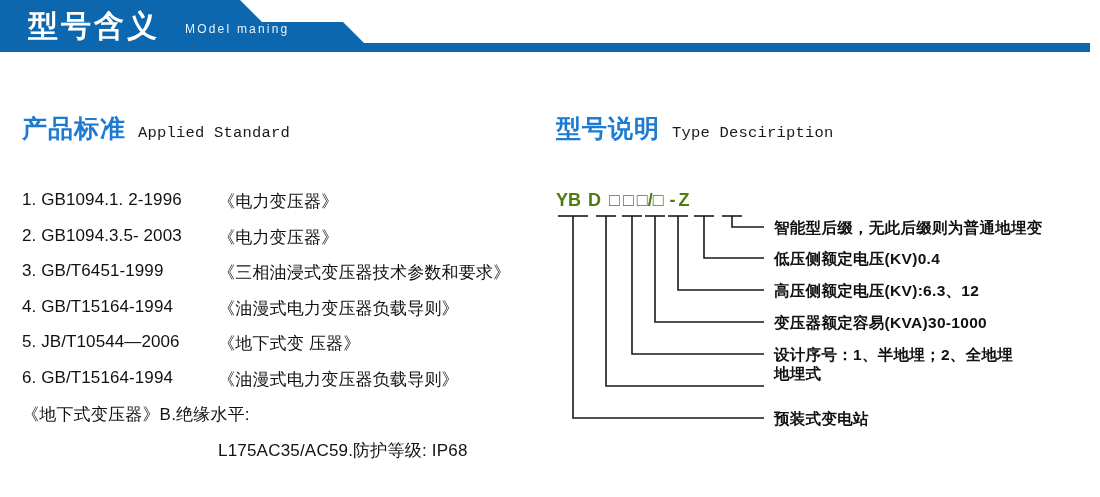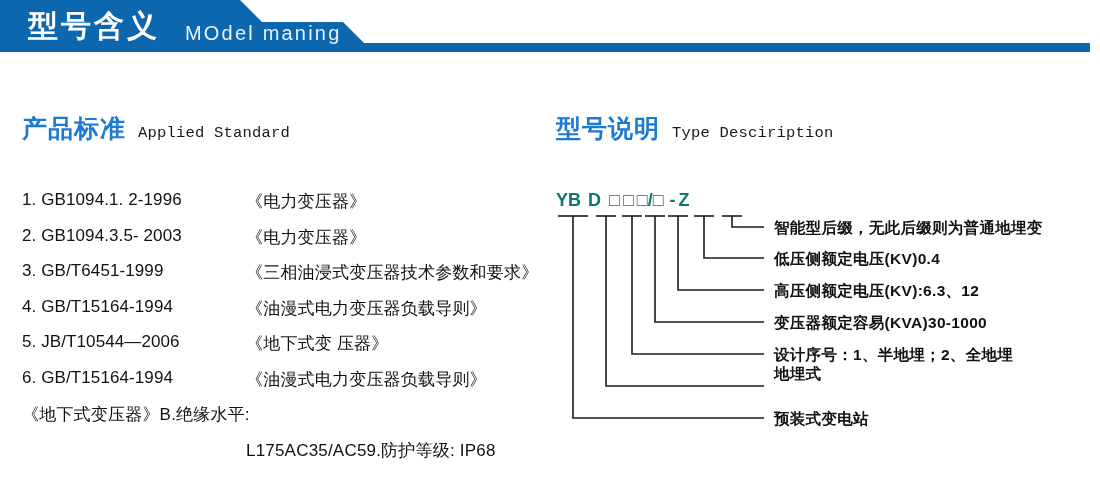--- a/index.html
+++ b/index.html
@@ -15,52 +15,52 @@
   #banner{position:absolute;left:0;top:0;width:904px;height:58px;}
   .banner-shape{position:absolute;left:0;top:0;}
   #banner-title{
     position:absolute;left:28px;top:7px;
     font-size:30px;font-weight:bold;color:#ffffff;
     letter-spacing:3px;line-height:38px;
     white-space:nowrap;
   }
   #banner-sub{
     position:absolute;left:185px;top:22px;
-    font-size:20px;color:#e8f2fa;letter-spacing:2.2px;
+    font-size:12px;color:#e8f2fa;letter-spacing:2.2px;
     white-space:nowrap;
   }
 
   
   .sec-head{position:absolute;white-space:nowrap;font-family:Liberation Mono, monospace;}
   .sec-cn{
     font-size:25px;font-weight:bold;color:#1b7ad2;
     letter-spacing:1px;vertical-align:baseline;
   }
   .sec-en{
     font-size:15.5px;color:#1a1a1a;letter-spacing:.2px;
     margin-left:12px;vertical-align:baseline;
   }
   #head-standard{left:22px;top:112px;}
   #head-type{left:556px;top:112px;}
 
   
   #std-list{position:absolute;left:22px;top:190px;width:530px;}
   .std-row{
     height:35.5px;display:flex;align-items:flex-start;
-    font-size:17px;color:#111111;white-space:nowrap;gap:28px;
+    font-size:17px;color:#111111;white-space:nowrap;
   }
   .std-code{display:inline-block;width:196px;flex:0 0 196px;letter-spacing:.1px;}
   .std-name{display:inline-block;letter-spacing:.2px;}
   .std-row.cont .std-code{visibility:hidden;}
 
   
   #diagram{position:absolute;left:556px;top:190px;width:520px;height:250px;}
   #code-line{
     position:absolute;left:0;top:0;height:24px;
-    font-size:18px;font-weight:bold;color:#0f766e;
+    font-size:18px;font-weight:bold;color:#4d7c0f;
     white-space:nowrap;letter-spacing:0px;
   }
   #code-line .seg{display:inline-block;}
   #leaders{position:absolute;left:0;top:0;}
   .lead-label{
     position:absolute;font-size:15.5px;font-weight:bold;
     color:#111111;white-space:nowrap;letter-spacing:.3px;
   }
 </style>
 </head>

